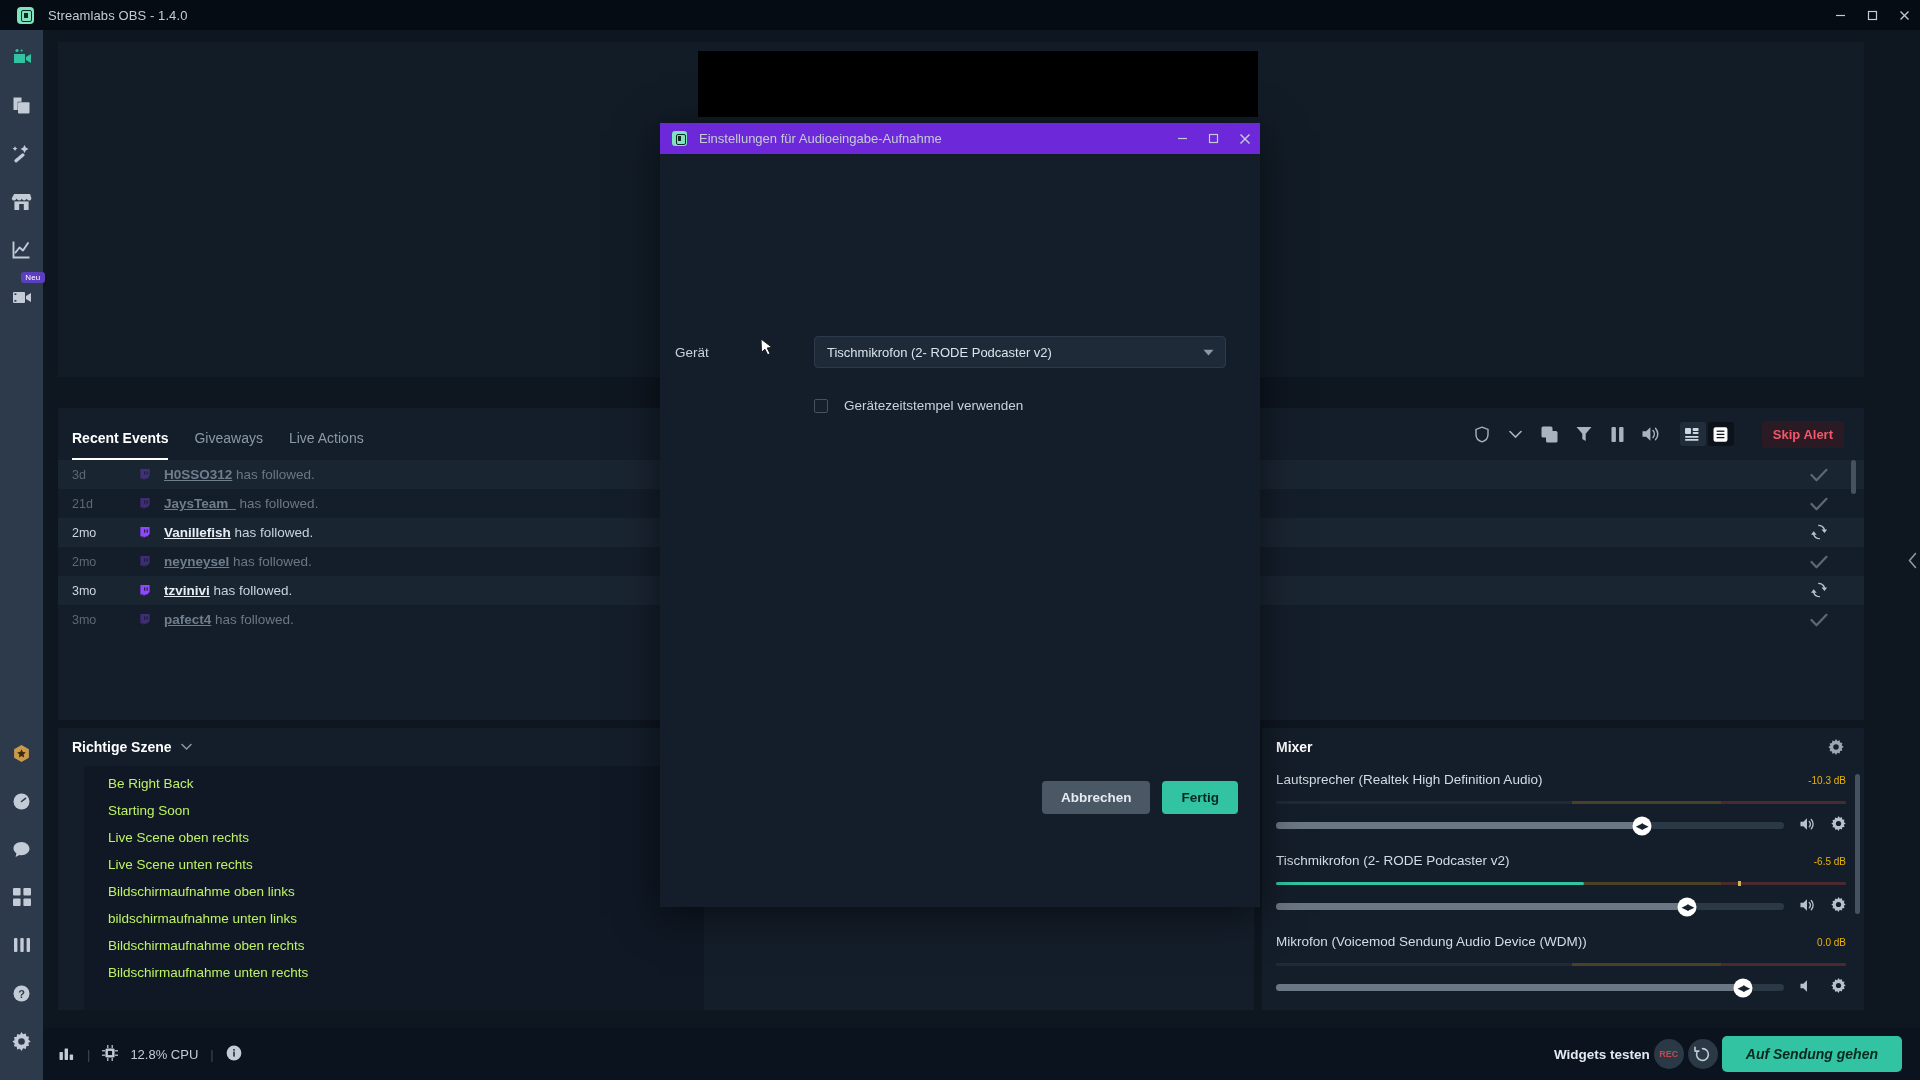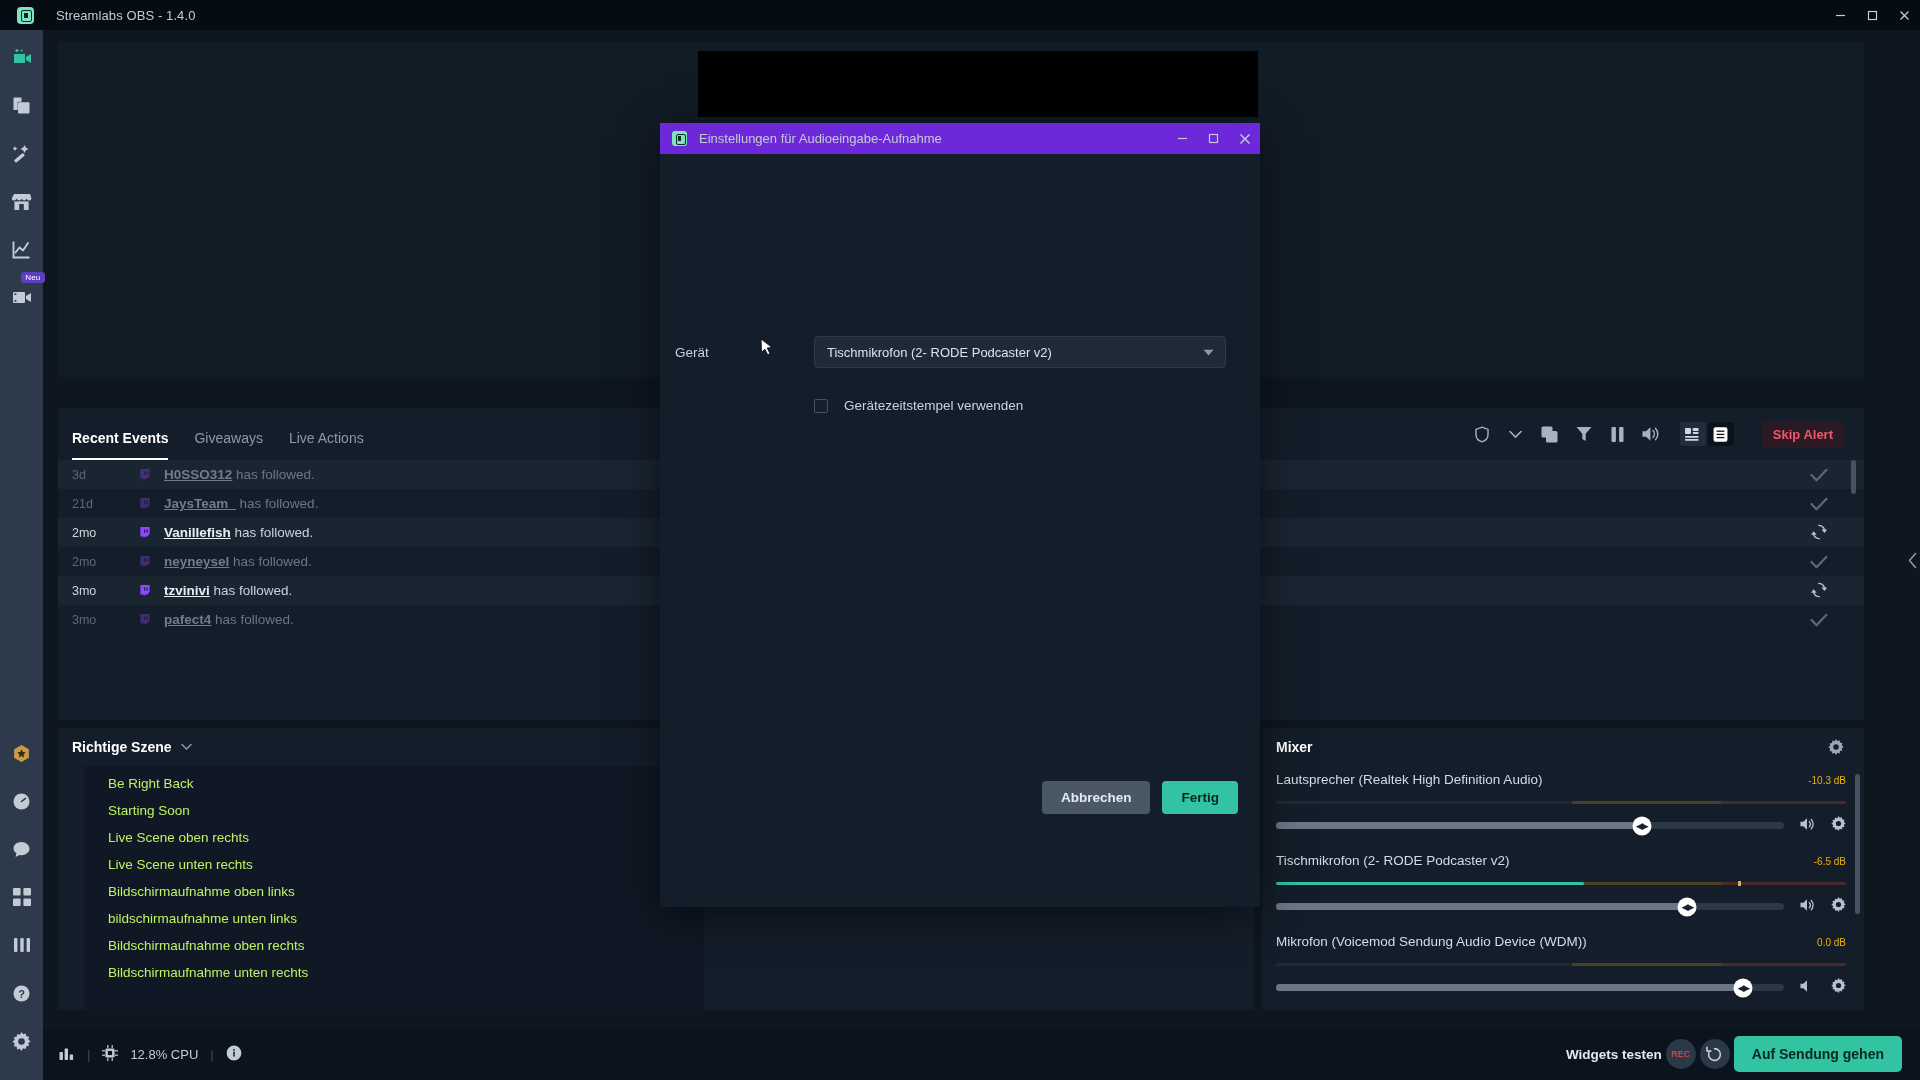--- a/index.html
+++ b/index.html
@@ -10,21 +10,21 @@
     overflow: hidden;
     color: #cfd6de;
     -webkit-font-smoothing: antialiased;
   }
   #app { position: relative; width: 1920px; height: 1080px; }
 
   
   .titlebar {
     position: absolute; top: 0; left: 0; width: 1920px; height: 30px;
     background: #060c13;
-    display: flex; align-items: center; gap: 8px;
+    display: flex; align-items: center;
   }
   .tb-logo {
     width: 17px; height: 17px; margin-left: 17px; border-radius: 4px;
     background: #7fe3c0; position: relative; flex: 0 0 auto;
   }
   .tb-logo::after {
     content: ""; position: absolute; left: 4px; top: 3.5px;
     width: 9px; height: 10px; border: 1.6px solid #0d2b22; border-radius: 2px;
   }
   .tb-logo::before {
@@ -186,21 +186,21 @@
   .bb-sep { color: #3d4a58; }
   .bb-right { margin-left: auto; display: flex; align-items: center; gap: 4px; }
   .bb-widgets { font-size: 13.5px; color: #e2e9f0; font-weight: bold; }
   .circ-btn {
     width: 30px; height: 30px; border-radius: 50%; background: #2b3845;
     display: flex; align-items: center; justify-content: center; color: #c2ccd6;
   }
   .circ-btn.rec { color: #c04a52; font-size: 9px; font-weight: bold; }
   .golive {
     background: #31c3a2; color: #06281f; font-weight: bold; font-size: 14px;
-    padding: 10px 18px; border-radius: 5px;
+    padding: 10px 24px; border-radius: 5px; font-style: italic;
   }
 
   
   .dialog {
     position: absolute; left: 660px; top: 123px; width: 600px; height: 784px;
     background: #141e2a; box-shadow: 0 8px 40px rgba(0,0,0,.55);
   }
   .dlg-title {
     height: 31px; background: #6d28d9; display: flex; align-items: center;
   }

